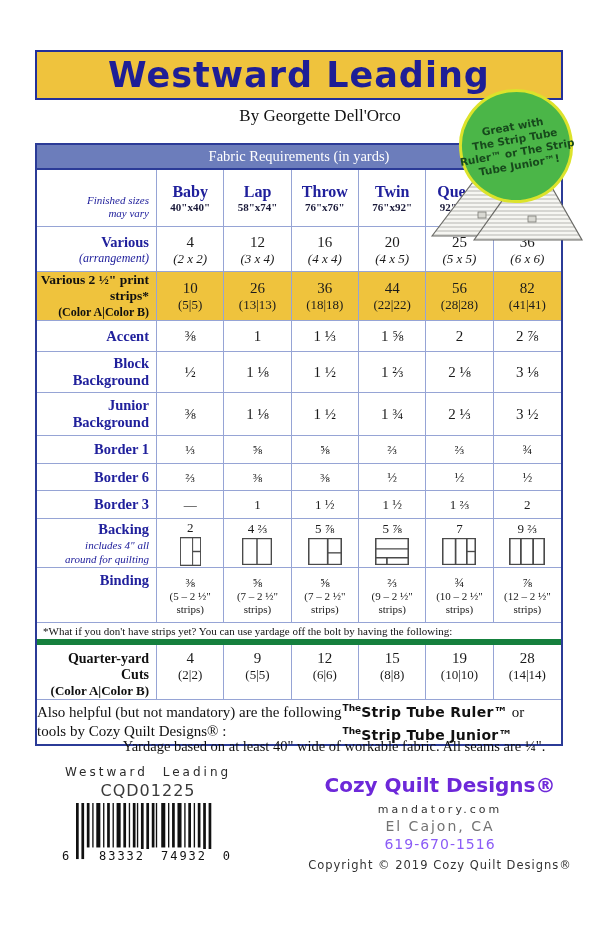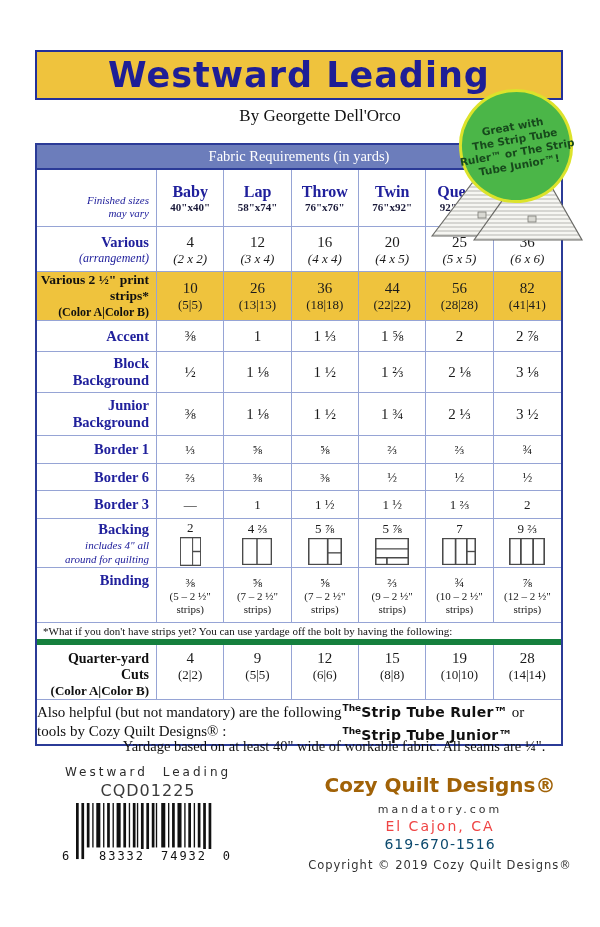--- a/index.html
+++ b/index.html
@@ -61,27 +61,27 @@
   .fsku{position:absolute;left:58px;top:781px;width:180px;text-align:center;
         font-family:"DejaVu Sans", sans-serif;font-size:16px;letter-spacing:1px;color:#3a3a3a;}
   .barcode{position:absolute;left:62px;top:803px;width:168px;height:60px;}
   .barcode svg{position:absolute;left:14px;top:0;width:138px;height:58px;}
   .bc-d{position:absolute;font-family:"DejaVu Sans Mono", monospace;font-size:12px;color:#111;bottom:0;}
   .bc-left{left:0;} .bc-right{right:0;}
   .bc-mid{background:#fff;text-align:center;letter-spacing:2px;padding:0 2px;}
   .bc-m1{left:32px;width:52px;} .bc-m2{left:94px;width:52px;}
 
   .brand{position:absolute;left:310px;top:773px;width:260px;text-align:center;
-         font-family:"DejaVu Sans", sans-serif;font-weight:bold;font-size:20px;color:#a16207;}
+         font-family:"DejaVu Sans", sans-serif;font-weight:bold;font-size:20px;color:#6d28d9;}
   .site{position:absolute;left:310px;top:803px;width:260px;text-align:center;
         font-family:"DejaVu Sans", sans-serif;font-size:11px;letter-spacing:3px;color:#333;}
   .city{position:absolute;left:310px;top:818px;width:260px;text-align:center;
-        font-family:"DejaVu Sans", sans-serif;font-size:14px;letter-spacing:2px;color:#ef4444;}
+        font-family:"DejaVu Sans", sans-serif;font-size:14px;letter-spacing:2px;color:#737373;}
   .phone{position:absolute;left:310px;top:836px;width:260px;text-align:center;
-         font-family:"DejaVu Sans", sans-serif;font-size:14px;letter-spacing:1px;color:#0c4a6e;}
+         font-family:"DejaVu Sans", sans-serif;font-size:14px;letter-spacing:1px;color:#8b5cf6;}
   .copy{position:absolute;left:290px;top:858px;width:300px;text-align:center;
         font-family:"DejaVu Sans", sans-serif;font-size:11.5px;letter-spacing:1px;color:#333;}
 </style>
 </head>
 <body>
 
 <div class="page">
 
   <div class="banner">
     <span class="t">Westward Leading</span>

